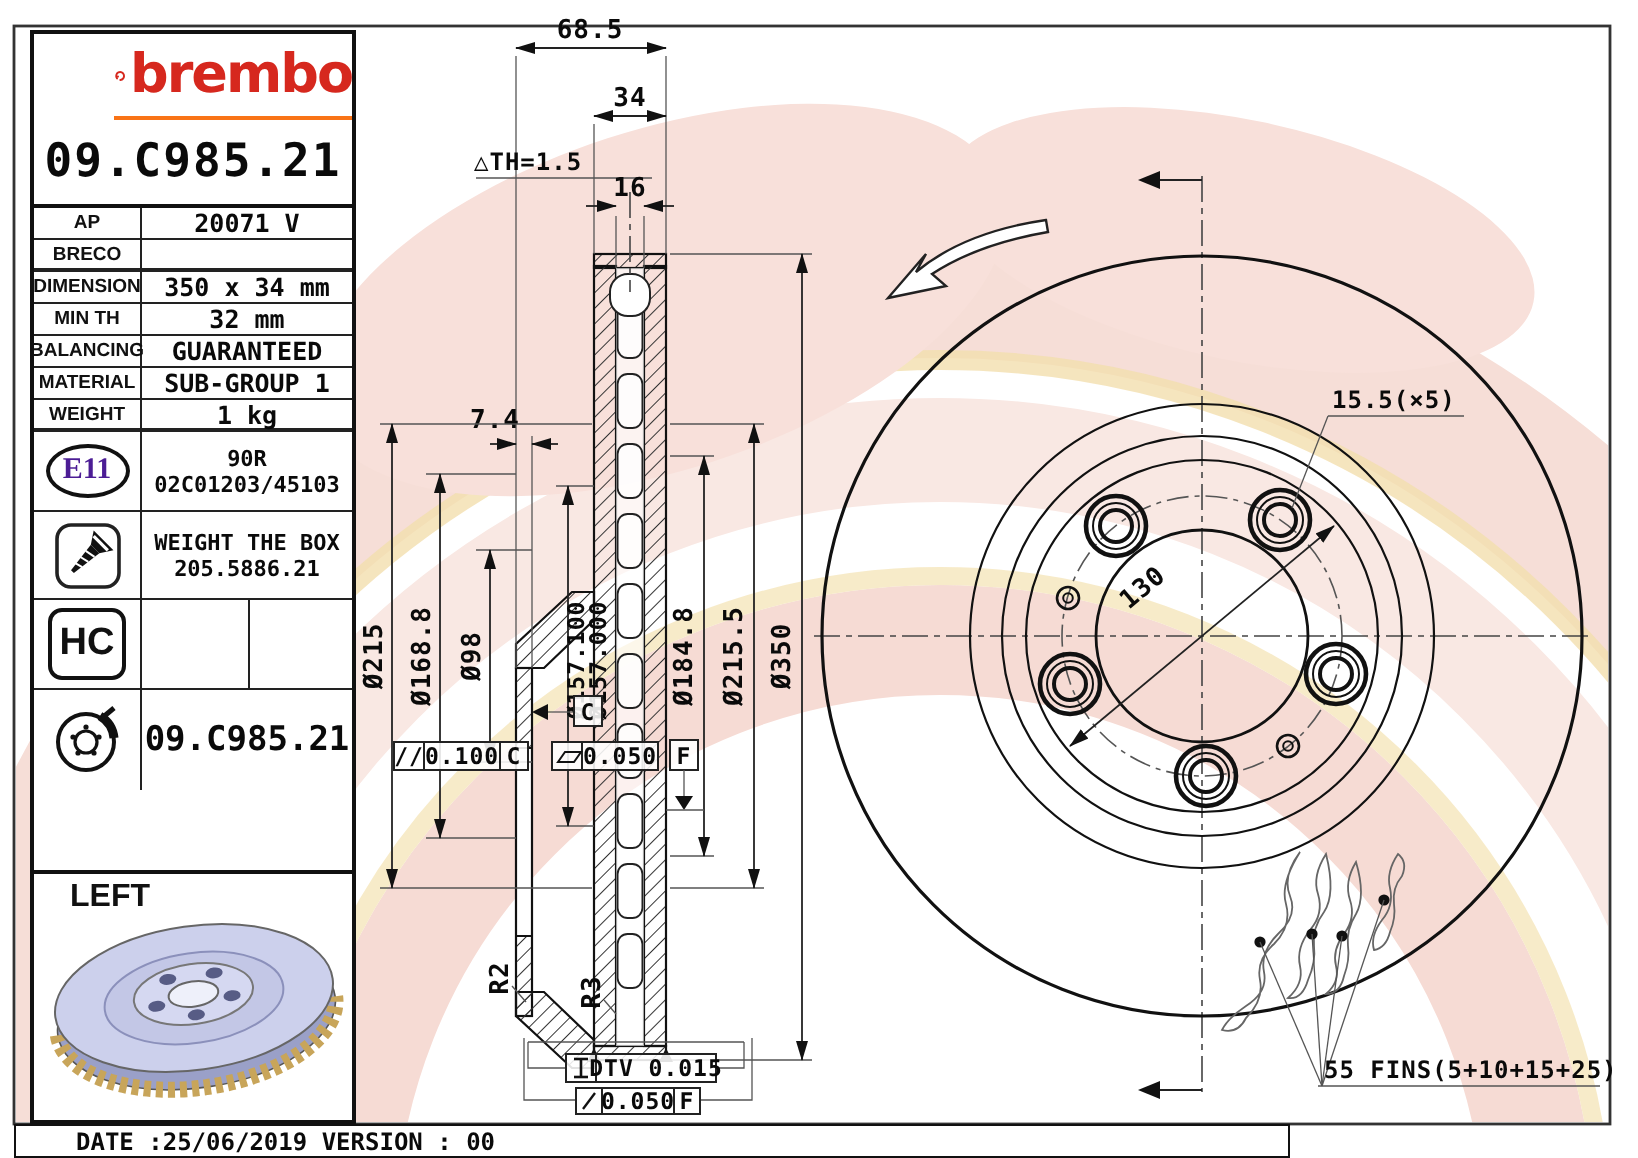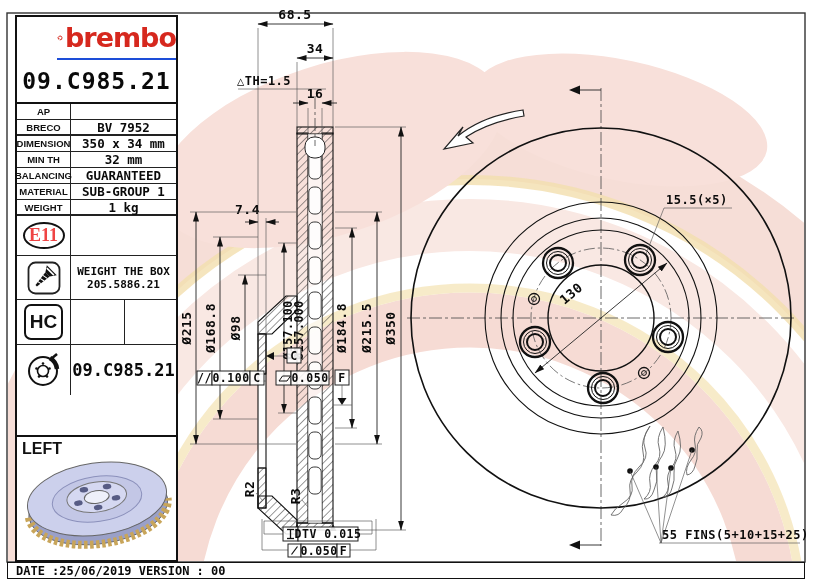--- a/index.html
+++ b/index.html
@@ -4,53 +4,53 @@
 <style>
   * { margin:0; padding:0; box-sizing:border-box; }
   body { background:#fff; }
   #sheet { position:relative; width:819px; height:579px; background:#fff; overflow:hidden;
            font-family:"Liberation Sans", sans-serif; }
   #dwg { position:absolute; left:0; top:0; }
 
   
   .tblock { position:absolute; left:15px; top:15px; width:163px; height:422px;
             background:#fff; border:2px solid #111; display:flex; flex-direction:column; z-index:2; }
-  .logo-box { height:43px; border-bottom:2px solid #1d4ed8; display:flex; align-items:center;
+  .logo-box { height:43px; border-bottom:2px solid #f97316; display:flex; align-items:center;
               justify-content:center; gap:2px;margin-left:40px; }
   .brand-word { color:#d6281e; font-weight:bold; font-size:27px; letter-spacing:-1px;
                 font-family:"DejaVu Sans", sans-serif; }
   .pn-box { height:44px; border-bottom:2px solid #111; display:flex; align-items:center; justify-content:center;
             font-family:"DejaVu Sans Mono", monospace; font-weight:bold; font-size:23px; letter-spacing:1px; color:#0a0a0a;}
   .trow { height:16px; border-bottom:1px solid #222; display:flex; }
   .trow.hb { border-bottom-width:2px; }
   .trow.tall40 { height:40px; } .trow.tall44 { height:44px; } .trow.tall45 { height:45px; }
   .trow.last { height:50px; border-bottom:none; }
   .tlabel { width:54px; border-right:1px solid #222; display:flex; align-items:center; justify-content:center;
             font-size:9.5px; font-weight:bold; color:#111; letter-spacing:0; }
   .tval { flex:1; display:flex; align-items:center; justify-content:center;
           font-family:"DejaVu Sans Mono", monospace; font-weight:bold; font-size:12.5px; color:#0a0a0a; }
   .tval.twoline { flex-direction:column; font-size:11px; line-height:13px; }
   .tval.split { position:relative; }
   .tval.split .vdiv { position:absolute; left:50%; top:0; bottom:0; width:1px; background:#222; }
   .e11-oval { width:42px; height:27px; border:2px solid #111; border-radius:50%;
               display:flex; align-items:center; justify-content:center;
-              font-family:"Liberation Serif", serif; font-weight:bold; font-size:18px; color:#ef4444; }
+              font-family:"Liberation Serif", serif; font-weight:bold; font-size:15px; color:#4c1d95; }
   .hc-badge { border:2px solid #111; border-radius:7px; padding:5px 4px;
               font-weight:bold; font-size:19px; color:#111; font-family:"Liberation Sans", sans-serif; }
   .bigpn { font-family:"DejaVu Sans Mono", monospace; font-weight:bold; font-size:17px; color:#0a0a0a; }
 
   
   .left-box { position:absolute; left:15px; top:437px; width:163px; height:125px; background:#fff;
               border:2px solid #111; border-top:none; z-index:2; }
-  .left-label { position:absolute; left:5px; top:3px; font-weight:bold; font-size:16px; color:#111; }
+  .left-label { position:absolute; left:18px; top:3px; font-weight:bold; font-size:16px; color:#111; }
 
   
-  .date-bar { position:absolute; left:7px; top:562px; width:798px; height:17px; z-index:2;
+  .date-bar { position:absolute; left:7px; top:562px; width:638px; height:17px; z-index:2;
               border-top:1.5px solid #111; border-bottom:1.5px solid #111; border-left:1px solid #111; border-right:1px solid #111;
-              display:flex; align-items:center; padding-left:8px;
+              display:flex; align-items:center; padding-left:30px;
               font-family:"DejaVu Sans Mono", monospace; font-weight:bold; font-size:12px; color:#0a0a0a; }
 
   
   .dim  { stroke:#222; stroke-width:0.9; fill:none; }
   .ext  { stroke:#555; stroke-width:0.65; fill:none; }
   .cl   { stroke:#444; stroke-width:0.8; fill:none; stroke-dasharray:13 3 3 3; }
   .dt   { font-family:"DejaVu Sans Mono","DejaVu Sans",monospace; font-weight:bold; font-size:13px; fill:#0a0a0a; letter-spacing:0.5px; }
   .dts  { font-size:11.5px; }
   .dtx  { font-size:12px; }
   .fcf  { stroke:#222; stroke-width:1; fill:rgba(255,255,255,0.88); }
@@ -342,24 +342,24 @@
       <svg width="36" height="36" viewBox="0 0 40 40">
         <path d="M10,28 A13,13 0 1 1 21,33" fill="none" stroke="#d6281e" stroke-width="6.5" stroke-linecap="round"></path>
         <circle cx="13" cy="22" r="3.6" fill="#d6281e"></circle>
       </svg>
       <span class="brand-word">brembo</span>
     </div>
     <div class="pn-box">09.C985.21</div>
 
     <div class="trow">
         <div class="tlabel">AP</div>
+        <div class="tval">20071 V</div>
       </div>
     <div class="trow hb">
         <div class="tlabel">BRECO</div>
-        <div class="tval">BV 7952</div>
       </div>
     <div class="trow">
         <div class="tlabel">DIMENSION</div>
         <div class="tval">350 x 34 mm</div>
       </div>
     <div class="trow">
         <div class="tlabel">MIN TH</div>
         <div class="tval">32 mm</div>
       </div>
     <div class="trow">
@@ -372,20 +372,24 @@
       </div>
     <div class="trow hb">
         <div class="tlabel">WEIGHT</div>
         <div class="tval">1 kg</div>
       </div>
 
     <div class="trow tall40">
       <div class="tlabel">
           <span class="e11-oval">E11</span>
         </div>
+      <div class="tval twoline">
+        <span>90R</span>
+        <span>02C01203/45103</span>
+      </div>
     </div>
 
     <div class="trow tall44">
       <div class="tlabel">
         <svg width="34" height="34" viewBox="0 0 34 34">
           <rect x="1.5" y="1.5" width="31" height="31" rx="7" fill="none" stroke="#222" stroke-width="1.8"></rect>
           <g transform="rotate(45 17 17)">
             <path d="M10,6 L24,6 L20,12 L14,12 Z" fill="#111"></path>
             <line x1="12" y1="8" x2="22" y2="8" stroke="#fff" stroke-width="1.6"></line>
             <path d="M14,12 L20,12 L18,28 L16,28 Z" fill="#111"></path>

